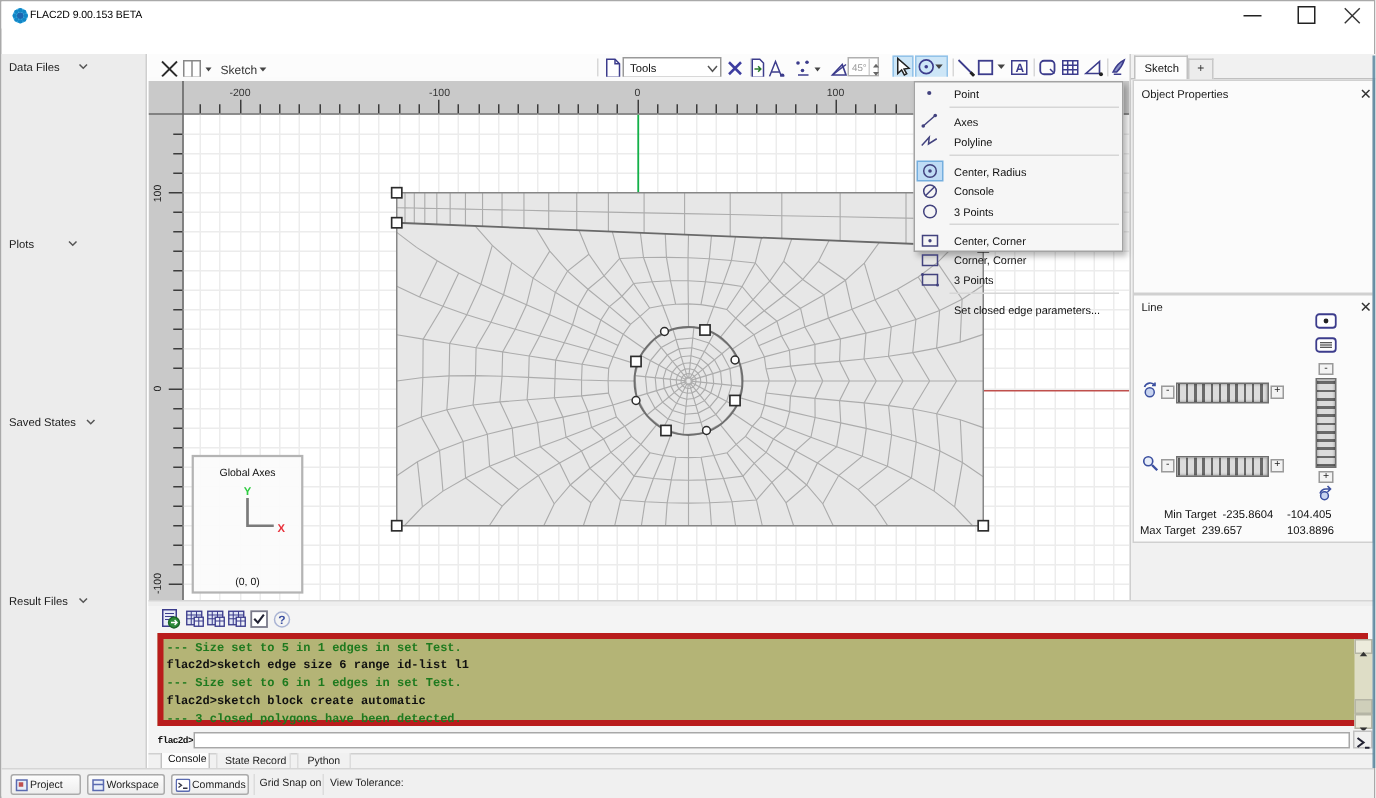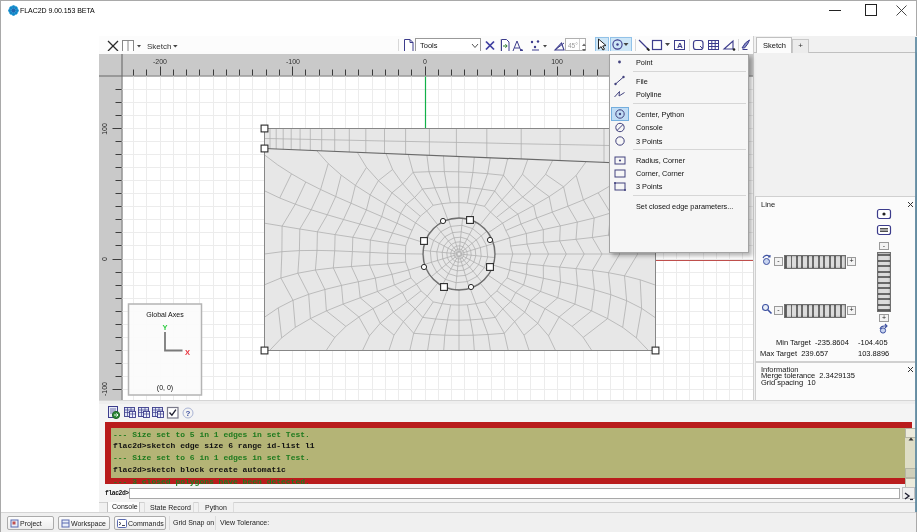--- a/index.html
+++ b/index.html
@@ -31,20 +31,38 @@
   <div class="a" style="left:19px;top:5.5px;font-size:7px;letter-spacing:-0.05px;color:#000">FLAC2D 9.00.153 BETA</div>
   <svg class="a" style="left:822px;top:0" width="93" height="18" viewBox="0 0 93 18">
     <line x1="6" y1="9.5" x2="18" y2="9.5" stroke="#222" stroke-width="1"></line>
     <rect x="42.5" y="3.5" width="11" height="11" fill="none" stroke="#222" stroke-width="1"></rect>
     <line x1="73.5" y1="4.5" x2="83.5" y2="14.5" stroke="#333" stroke-width="0.9"></line>
     <line x1="83.5" y1="4.5" x2="73.5" y2="14.5" stroke="#333" stroke-width="0.9"></line>
   </svg>
 </div>
 
 
+<div class="a" style="left:0;top:35px;width:97px;height:476px;background:#ececec;border-right:1px solid #cfcfcf">
+  <div class="a hdr" style="left:5px;top:4px">Data Files</div>
+  <svg class="a" style="left:51px;top:6px" width="7" height="5">
+        <path d="M1 1 L3.5 3.5 L6 1" stroke="#555" fill="none"></path>
+      </svg>
+  <div class="a hdr" style="left:5px;top:122px">Plots</div>
+  <svg class="a" style="left:44px;top:124px" width="7" height="5">
+        <path d="M1 1 L3.5 3.5 L6 1" stroke="#555" fill="none"></path>
+      </svg>
+  <div class="a hdr" style="left:5px;top:241px">Saved States</div>
+  <svg class="a" style="left:56px;top:243px" width="7" height="5">
+        <path d="M1 1 L3.5 3.5 L6 1" stroke="#555" fill="none"></path>
+      </svg>
+  <div class="a hdr" style="left:5px;top:360px">Result Files</div>
+  <svg class="a" style="left:51px;top:362px" width="7" height="5">
+        <path d="M1 1 L3.5 3.5 L6 1" stroke="#555" fill="none"></path>
+      </svg>
+</div>
 
 <div class="a" style="left:98px;top:35px;width:654px;height:17px;background:#fcfcfc">
   <svg class="a" style="left:0;top:0" width="654" height="17" viewBox="0 0 654 17">
 
     <g stroke="#2b2b2b" stroke-width="1.2">
           <line x1="9" y1="5" x2="19" y2="15"></line>
           <line x1="19" y1="5" x2="9" y2="15"></line>
         </g>
 
     <rect x="23.5" y="4.5" width="11" height="11" fill="#fff" stroke="#888"></rect>
@@ -314,21 +332,21 @@
 <rect x="367.6" y="165.6" width="6.8" height="6.8" fill="#fff" stroke="#2b2b2b" stroke-width="1.1"></rect>
 <rect x="321.6" y="186.6" width="6.8" height="6.8" fill="#fff" stroke="#2b2b2b" stroke-width="1.1"></rect>
 <rect x="341.6" y="232.6" width="6.8" height="6.8" fill="#fff" stroke="#2b2b2b" stroke-width="1.1"></rect>
 <rect x="387.6" y="212.6" width="6.8" height="6.8" fill="#fff" stroke="#2b2b2b" stroke-width="1.1"></rect>
 <circle cx="344" cy="170" r="2.6" fill="#fff" stroke="#2b2b2b" stroke-width="1"></circle>
 <circle cx="391" cy="189" r="2.6" fill="#fff" stroke="#2b2b2b" stroke-width="1"></circle>
 <circle cx="325" cy="216" r="2.6" fill="#fff" stroke="#2b2b2b" stroke-width="1"></circle>
 <circle cx="372" cy="236" r="2.6" fill="#fff" stroke="#2b2b2b" stroke-width="1"></circle>
 </svg>
 
-<div class="a" style="left:608px;top:53px;width:140px;height:199px;background:#f6f6f6;border:1px solid #a3a3a3;box-shadow:2.5px 2.5px 4px rgba(0,0,0,0.28);z-index:50">
+<div class="a" style="left:608px;top:53px;width:140px;height:114px;background:#f6f6f6;border:1px solid #a3a3a3;box-shadow:2.5px 2.5px 4px rgba(0,0,0,0.28);z-index:50">
   <svg class="a" style="left:0;top:0" width="138" height="159" viewBox="0 0 138 159">
 
     <g stroke="#d6d6d6">
           <line x1="23" y1="16.5" x2="136" y2="16.5"></line>
           <line x1="23" y1="48.5" x2="136" y2="48.5"></line>
           <line x1="23" y1="94.5" x2="136" y2="94.5"></line>
           <line x1="23" y1="140.5" x2="136" y2="140.5"></line>
         </g>
 
     <rect x="1.5" y="52.5" width="17" height="13" fill="#bfdcf5" stroke="#74aede"></rect>
@@ -356,41 +374,47 @@
           <circle cx="10" cy="105.5" r="1.1" fill="#42427e" stroke="none"></circle>
 
       <rect x="5" y="115" width="10" height="7"></rect>
 
       <rect x="5" y="128" width="10" height="7"></rect>
           <circle cx="5" cy="128" r="1" fill="#42427e" stroke="none"></circle>
           <circle cx="15" cy="135" r="1" fill="#42427e" stroke="none"></circle>
     </g>
   </svg>
   <div class="a t8" style="left:26px;top:2.5px">Point</div>
-  <div class="a t8" style="left:26px;top:21.5px">File</div>
+  <div class="a t8" style="left:26px;top:21.5px">Axes</div>
   <div class="a t8" style="left:26px;top:34.5px">Polyline</div>
-  <div class="a t8" style="left:26px;top:54.5px">Center, Python</div>
+  <div class="a t8" style="left:26px;top:54.5px">Center, Radius</div>
   <div class="a t8" style="left:26px;top:67.5px">Console</div>
   <div class="a t8" style="left:26px;top:81.5px">3 Points</div>
-  <div class="a t8" style="left:26px;top:100.5px">Radius, Corner</div>
+  <div class="a t8" style="left:26px;top:100.5px">Center, Corner</div>
   <div class="a t8" style="left:26px;top:113.5px">Corner, Corner</div>
   <div class="a t8" style="left:26px;top:126.5px">3 Points</div>
   <div class="a t8" style="left:26px;top:147px">Set closed edge parameters...</div>
 </div>
 
 <div class="a" style="left:752px;top:35px;width:163px;height:476px;background:#f1f1f1;border-left:1px solid #cfcfcf">
 
   <div class="a" style="left:0;top:0;width:163px;height:17px;background:#f1f1f1;border-bottom:1px solid #c0c0c0"></div>
   <div class="a" style="left:2px;top:1px;width:36px;height:16px;background:#fcfcfc;border:1px solid #c0c0c0;border-bottom:none">
     <div class="a" style="left:6px;top:3px;font-size:7.5px;color:#111">Sketch</div>
   </div>
   <div class="a" style="left:38px;top:3px;width:17px;height:14px;background:#ececec;border:1px solid #c8c8c8;border-bottom:none;text-align:center">
     <div style="font-size:8px;color:#333;margin-top:1px">+</div>
   </div>
 
+  <div class="a" style="left:1px;top:17px;width:161px;height:143px;background:#fbfbfb;border:1px solid #d0d0d0">
+    <div class="a hdr" style="left:5px;top:4px">Object Properties</div>
+    <svg class="a" style="left:151px;top:5px" width="7" height="7">
+          <path d="M1 1 L6 6 M6 1 L1 6" stroke="#333" stroke-width="1"></path>
+        </svg>
+  </div>
 
   <div class="a" style="left:1px;top:160px;width:161px;height:166px;background:#fbfbfb;border:1px solid #d0d0d0">
     <div class="a hdr" style="left:5px;top:3px">Line</div>
     <svg class="a" style="left:151px;top:4px" width="7" height="7">
           <path d="M1 1 L6 6 M6 1 L1 6" stroke="#333" stroke-width="1"></path>
         </svg>
     <style>.sbtn{position:absolute;background:#f3f3f3;border:1px solid #9a9a9a;color:#222;font-size:7px;line-height:5px;text-align:center}.trkh{position:absolute;border:1px solid #6f6f6f;background:repeating-linear-gradient(90deg,#6a6a6a 0 1.8px,#dcdcdc 1.8px 5.5px);box-shadow:inset 0 0 2px rgba(0,0,0,.45)}.trkv{position:absolute;border:1px solid #6f6f6f;background:repeating-linear-gradient(0deg,#6a6a6a 0 1.8px,#dcdcdc 1.8px 5.5px);box-shadow:inset 0 0 2px rgba(0,0,0,.45)}</style>
 <svg class="a" style="left:120px;top:11px" width="16" height="12" viewBox="0 0 16 12">
           <rect x="1.5" y="1.5" width="13" height="9" rx="2" fill="#fff" stroke="#3c3c8c" stroke-width="1.2"></rect>
           <circle cx="8" cy="6" r="1.6" fill="#222"></circle>
@@ -419,28 +443,20 @@
         </svg>
 <div class="sbtn" style="left:18px;top:109px;width:9px;height:9px">-</div>
 <div class="trkh" style="left:28px;top:106.5px;width:62px;height:14px"></div>
 <div class="sbtn" style="left:91px;top:109px;width:9px;height:9px">+</div>
 <div class="a t75" style="left:20px;top:141px">Min Target&nbsp;&nbsp;-235.8604</div>
 <div class="a t75" style="left:102px;top:141px">-104.405</div>
 <div class="a t75" style="left:4px;top:152px">Max Target&nbsp;&nbsp;239.657</div>
 <div class="a t75" style="left:102px;top:152px">103.8896</div>
   </div>
 
-  <div class="a" style="left:1px;top:326px;width:161px;height:40px;background:#fbfbfb;border:1px solid #d0d0d0">
-    <div class="a hdr" style="left:5px;top:1.5px">Information</div>
-    <svg class="a" style="left:151px;top:3px" width="7" height="7">
-          <path d="M1 1 L6 6 M6 1 L1 6" stroke="#333" stroke-width="1"></path>
-        </svg>
-    <div class="a t75" style="left:5px;top:7.5px">Merge tolerance&nbsp;&nbsp;2.3429135</div>
-    <div class="a t75" style="left:5px;top:15px">Grid spacing&nbsp;&nbsp;10</div>
-  </div>
   <div class="a" style="left:1px;top:367px;width:161px;height:108px;background:#f2f2f2"></div>
 </div>
 
 <div class="a" style="left:98px;top:399px;width:817px;height:112px;background:#f4f4f4">
   <div class="a" style="left:0;top:0;width:817px;height:4px;background:#eee;border-top:1px solid #d5d5d5"></div>
 
   <svg class="a" style="left:8px;top:5px" width="90" height="15" viewBox="0 0 90 15">
 <g stroke="#3c3c8c" stroke-width="1">
 <rect x="1.5" y="1.5" width="9" height="11" fill="#e8ecf8"></rect>
           <path d="M3 4 h6 M3 6 h6 M3 8 h6" stroke-width="0.7"></path>
@@ -464,21 +480,21 @@
           <path d="M1.5 5 h10 M1.5 7.5 h10 M4.5 2.5 v9 M8 2.5 v9" fill="none" stroke-width="0.7"></path>
           <rect x="6.5" y="6.5" width="6" height="6" fill="#eef1fa"></rect>
           <path d="M6.5 9 h6 M9.5 6.5 v6" fill="none" stroke-width="0.7"></path>
         </g>
 <rect x="60.5" y="2.5" width="10.5" height="10.5" fill="#fff" stroke="#7a7a8a" stroke-width="1.2"></rect>
 <path d="M62.5 7.5 l2.4 2.6 l4-5.4" fill="none" stroke="#223" stroke-width="1.4"></path>
 <circle cx="81" cy="8" r="5" fill="none" stroke="#aab4d4" stroke-width="1"></circle>
 <text x="81" y="11" font-size="8" font-weight="bold" fill="#3c50a0" text-anchor="middle">?</text>
 </svg>
 
-  <div class="a" style="left:6px;top:22px;width:807px;height:62px;border:6px solid #b91c1c;background:#b4b476">
+  <div class="a" style="left:6px;top:22px;width:807px;height:62px;border:4px solid #b91c1c;background:#b4b476">
     <div class="a" style="left:2px;top:0.5px;font-family:'Liberation Mono',monospace;font-size:8px;font-weight:bold;line-height:11.8px;white-space:pre"><span style="color:#1e7a1e">--- Size set to 5 in 1 edges in set Test.</span>
 <span style="color:#111">flac2d&gt;sketch edge size 6 range id-list l1</span>
 <span style="color:#1e7a1e">--- Size set to 6 in 1 edges in set Test.</span>
 <span style="color:#111">flac2d&gt;sketch block create automatic</span>
 <span style="color:#1e7a1e">--- 3 closed polygons have been detected.</span></div>
 
     <div class="a" style="left:794px;top:0;width:12px;height:60px;background:#deddc6">
       <div class="a" style="left:0;top:0;width:12px;height:10px;background:#ecebdc;border:1px solid #b5b5a5"><svg width="10" height="8">
               <path d="M2.5 5.5 L5 2.5 L7.5 5.5 Z" fill="#333"></path>
             </svg></div>

